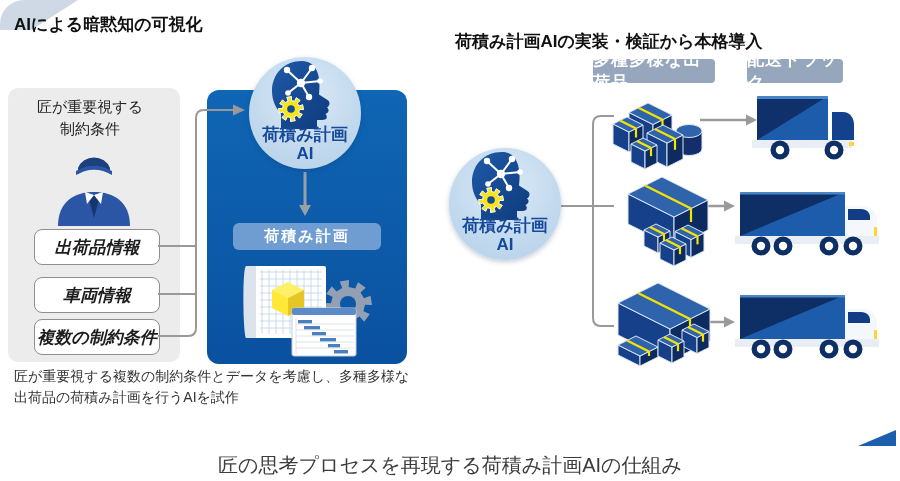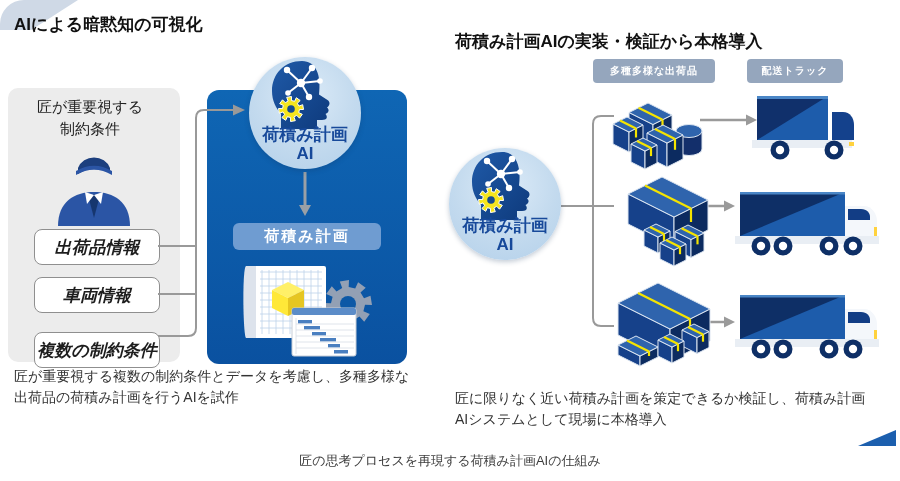--- a/index.html
+++ b/index.html
@@ -21,23 +21,23 @@
   .ai-circle{width:112px;height:112px;border-radius:50%;
              background:radial-gradient(circle at 50% 35%,#dcebf8 0%,#c3daee 55%,#b3d0ea 100%);
              box-shadow:0 2px 5px rgba(20,50,90,.25);}
   .ai-circle svg{position:absolute;left:0;top:0;}
   .ai-label{position:absolute;left:0;top:68px;width:112px;text-align:center;
             font-size:17px;line-height:19px;font-weight:bold;color:#17499a;}
   .plan-bar{left:233px;top:223px;width:148px;height:27px;background:#6f9cd1;border-radius:6px;
             display:flex;align-items:center;justify-content:center;
             color:#fff;font-size:15px;font-weight:bold;letter-spacing:2px;}
   .badge{top:59px;height:24px;background:#95a6bd;border-radius:4px;color:#fff;
-         font-size:10px;font-weight:bold;display:flex;align-items:center;justify-content:center;letter-spacing:1px;}
+         font-size:17px;font-weight:bold;display:flex;align-items:center;justify-content:center;letter-spacing:1px;}
   .caption{font-size:14px;line-height:21px;color:#333;}
-  .footer-caption{left:0;top:452px;width:900px;text-align:center;font-size:13px;color:#3c3c3c;}
+  .footer-caption{left:0;top:452px;width:900px;text-align:center;font-size:20px;color:#3c3c3c;}
   svg{display:block;}
 </style>
 </head>
 <body>
 
 <div id="stage">
 
   <svg width="0" height="0" style="position:absolute">
     <defs>
       <linearGradient id="hg" x1="0" y1="0" x2="1" y2="1">
@@ -81,21 +81,21 @@
     <ellipse cx="42" cy="34" rx="15" ry="17" fill="#ececec"></ellipse>
     <path d="M26 28 A17 16 0 0 1 58 28 L58 33 C46 27 38 27 26 34 Z" fill="#1c3f7e"></path>
     <path d="M24 31 C36 24 48 24 60 31 L60 35 C48 28 36 28 24 35 Z" fill="#2b55a5"></path>
     <polygon points="42,54 37,59 42,78 47,59" fill="#16366f"></polygon>
     <polygon points="33,52 42,55 35,64" fill="#fff"></polygon>
     <polygon points="51,52 42,55 49,64" fill="#fff"></polygon>
   </svg>
 
   <div class="abs constraint-box" style="top:229px">出荷品情報</div>
   <div class="abs constraint-box" style="top:277px">車両情報</div>
-  <div class="abs constraint-box" style="top:332px">複数の制約条件</div>
+  <div class="abs constraint-box" style="top:319px">複数の制約条件</div>
 
   <div class="abs blue-panel"></div>
 
   <svg class="abs" style="left:0;top:0" width="900" height="481" viewBox="0 0 900 481">
     <g fill="none" stroke="#999" stroke-width="2">
       <path d="M158,246 H196 M158,294 H196 M158,336 H188 Q196,336 196,328 V118 Q196,110 204,110 H233"></path>
     </g>
     <polygon points="233,104.5 245,110 233,115.5" fill="#999"></polygon>
     <g>
       <line x1="305" y1="172" x2="305" y2="206" stroke="#9aa0a6" stroke-width="3"></line>
@@ -297,18 +297,14 @@
     </g>
   </svg>
 
   <div class="abs badge" style="left:593px;width:122px">多種多様な出荷品</div>
   <div class="abs badge" style="left:747px;width:96px">配送トラック</div>
 
   <div class="abs caption" style="left:14px;top:366px;width:435px">
     <div>匠が重要視する複数の制約条件とデータを考慮し、多種多様な</div>
     <div>出荷品の荷積み計画を行うAIを試作</div>
   </div>
-  <div class="abs caption" style="left:455px;top:388px;width:435px">
-    <div>匠に限りなく近い荷積み計画を策定できるか検証し、荷積み計画</div>
-    <div>AIシステムとして現場に本格導入</div>
-  </div>
   <div class="abs footer-caption">匠の思考プロセスを再現する荷積み計画AIの仕組み</div>
 </div>
 
 </body></html>

